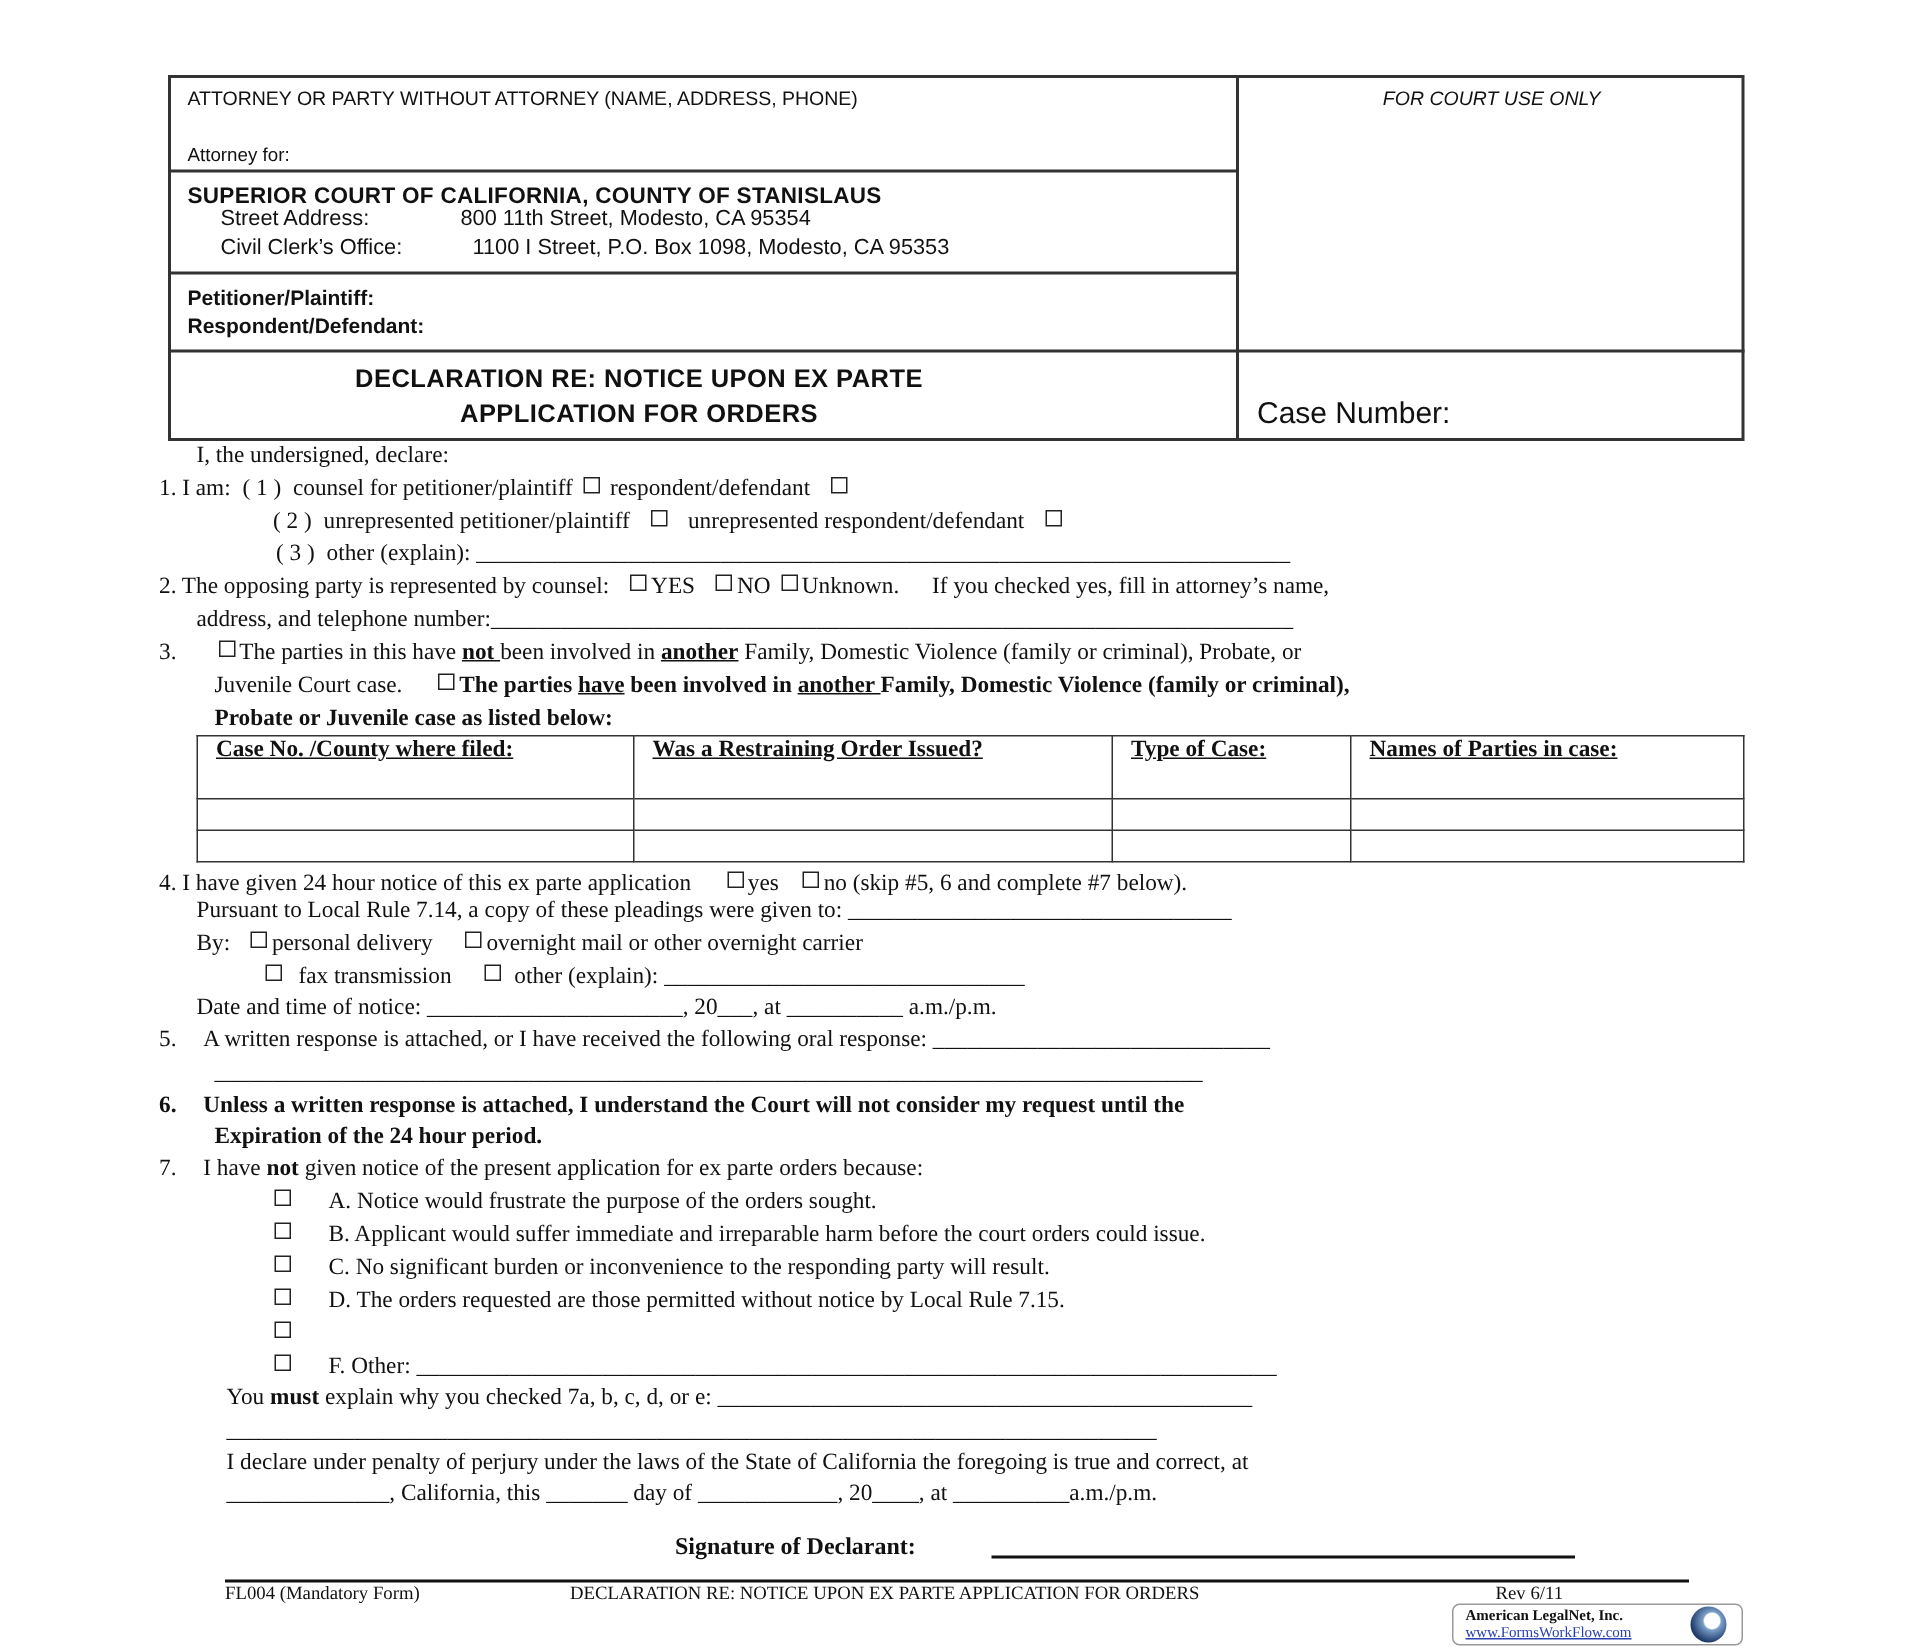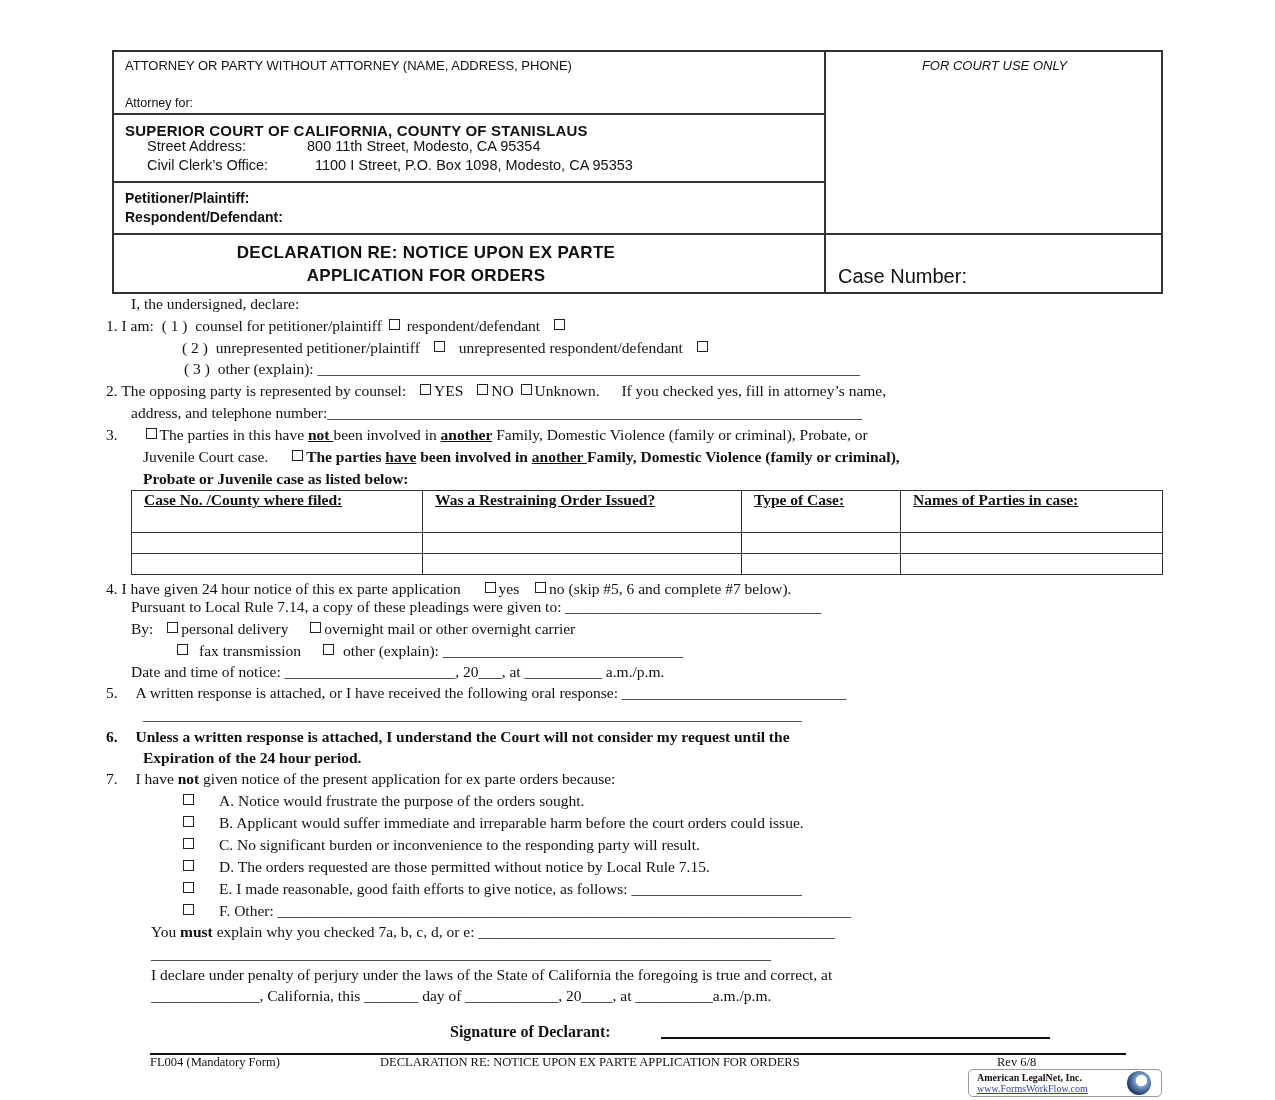--- a/index.html
+++ b/index.html
@@ -150,36 +150,36 @@
 <div class="line serif b" style="left:143px; top:748px;">Expiration of the 24 hour period.</div>
 
 <div class="line serif" style="left:106px; top:769px;">
   <span>7.</span>
   <span style="margin-left:14px;">I have </span><span class="b">not</span><span> given notice of the present application for ex parte orders because:</span>
 </div>
 <div class="line serif" style="left:180px; top:791px;"><span class="box"></span><span style="margin-left:22px;">A.  Notice would frustrate the purpose of the orders sought.</span></div>
 <div class="line serif" style="left:180px; top:813px;"><span class="box"></span><span style="margin-left:22px;">B.   Applicant would suffer immediate and irreparable harm before the court orders could issue.</span></div>
 <div class="line serif" style="left:180px; top:835px;"><span class="box"></span><span style="margin-left:22px;">C.  No significant burden or inconvenience to the responding party will result.</span></div>
 <div class="line serif" style="left:180px; top:857px;"><span class="box"></span><span style="margin-left:22px;">D.  The orders requested are those permitted without notice by Local Rule 7.15.</span></div>
-<div class="line serif" style="left:180px; top:879px;"><span class="box"></span><span style="margin-left:22px;">E.  I made reasonable, good faith efforts to give notice, as follows:  ______________________</span></div>
+<div class="line serif" style="left:180px; top:879px;"><span class="box"></span></div>
 <div class="line serif" style="left:180px; top:901px;"><span class="box"></span><span style="margin-left:22px;">F.  Other:  __________________________________________________________________________</span></div>
 
 <div class="line serif" style="left:151px; top:922px;">
   <span>You </span><span class="b">must</span><span> explain why you checked 7a, b, c, d, or e: ______________________________________________</span>
 </div>
 <div class="line serif" style="left:151px; top:944px;">________________________________________________________________________________</div>
 
 <div class="line serif" style="left:151px; top:965px;">I declare under penalty of perjury under the laws of the State of California the foregoing is true and correct, at</div>
 <div class="line serif" style="left:151px; top:986px;">______________, California, this _______ day of ____________, 20____, at __________a.m./p.m.</div>
 
 <div class="line serif b" style="left:450px; top:1022px; font-size:16px;">Signature of Declarant:</div>
 <div class="abs" style="left:661px; top:1037px; width:389px; height:2px; background:#111;"></div>
 
 <div class="abs" style="left:150px; top:1053px; width:976px; height:2px; background:#111;"></div>
 <div class="foot serif" style="left:150px; top:1055px;">FL004 (Mandatory Form)</div>
 <div class="foot serif" style="left:380px; top:1055px;">DECLARATION RE: NOTICE UPON EX PARTE APPLICATION FOR ORDERS</div>
-<div class="foot serif" style="left:997px; top:1055px;">Rev 6/8</div>
+<div class="foot serif" style="left:997px; top:1055px;">Rev 6/11</div>
 
 <div class="logo">
   <div class="abs serif b" style="left:8px; top:2px; font-size:10px; white-space:nowrap;">American LegalNet, Inc.</div>
   <div class="abs serif" style="left:8px; top:13px; font-size:10px; color:#2a3fb0; text-decoration:underline; white-space:nowrap;">www.FormsWorkFlow.com</div>
   <div class="abs" style="left:158px; top:1px; width:24px; height:24px; border-radius:50%; background:radial-gradient(circle at 60% 40%, #ffffff 0 25%, #7aa0c8 30%, #1f3a6b 70%);"></div>
 </div>
 
 </body></html>

